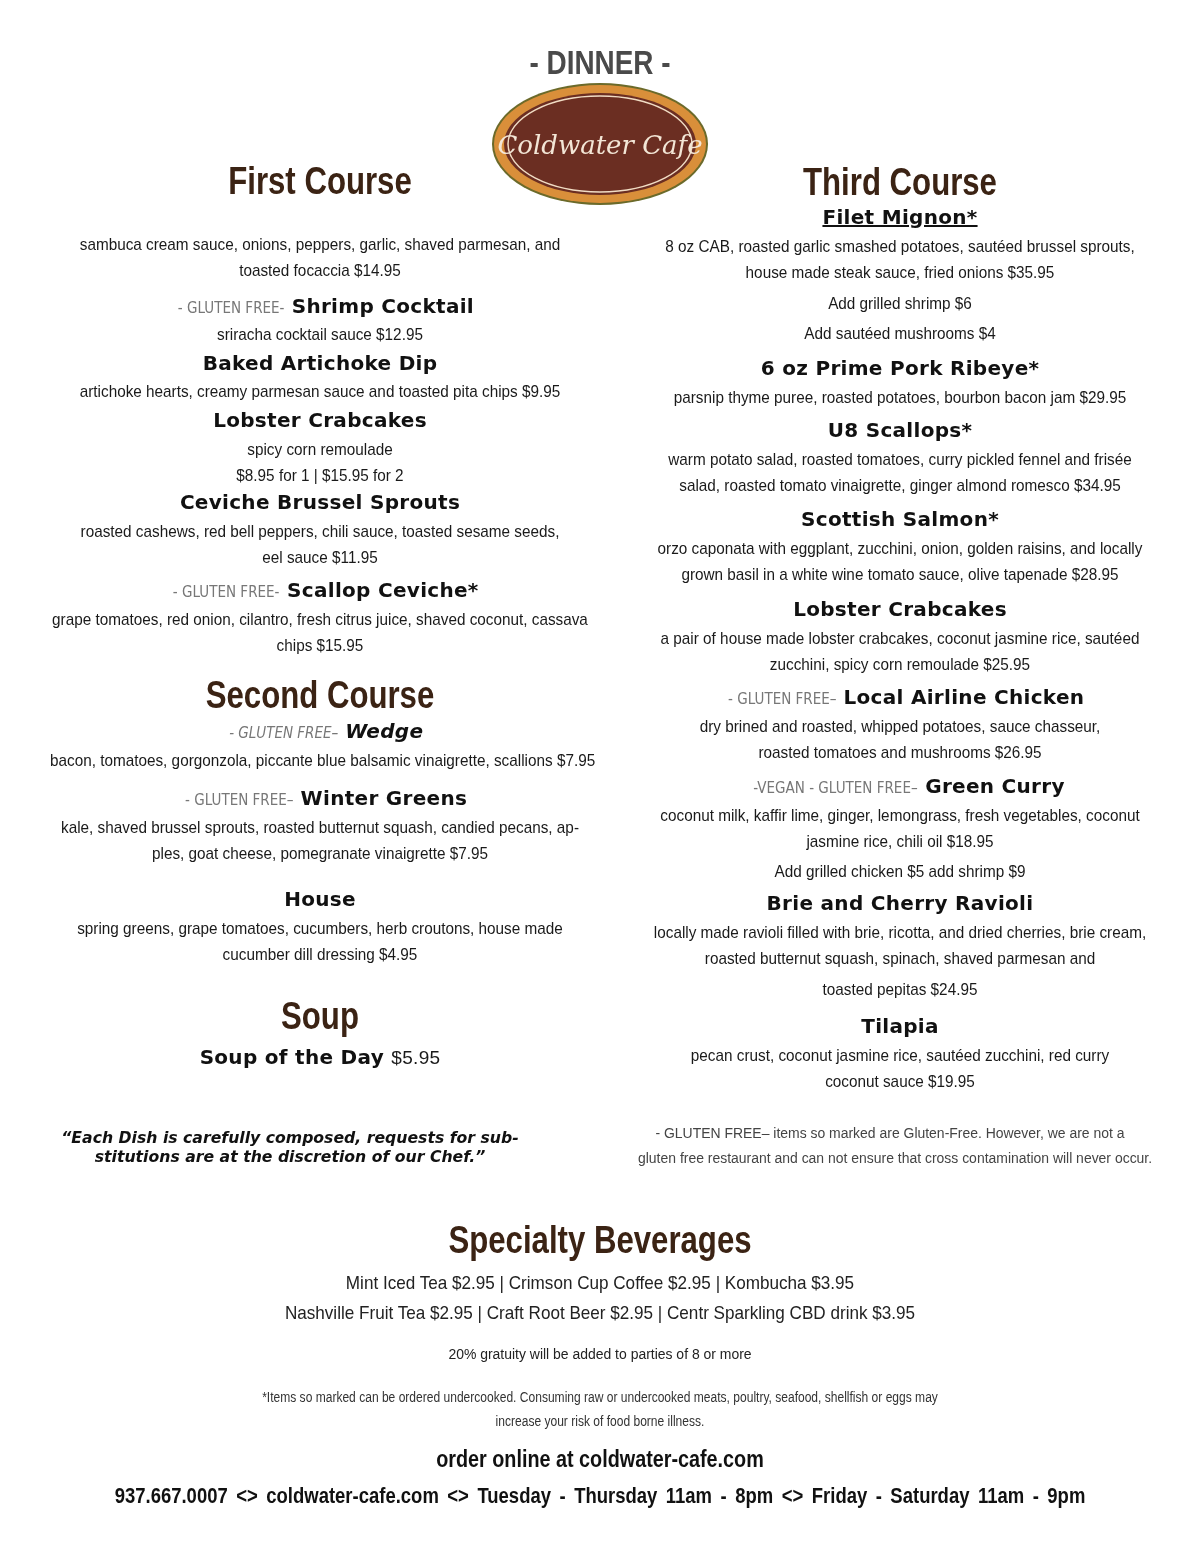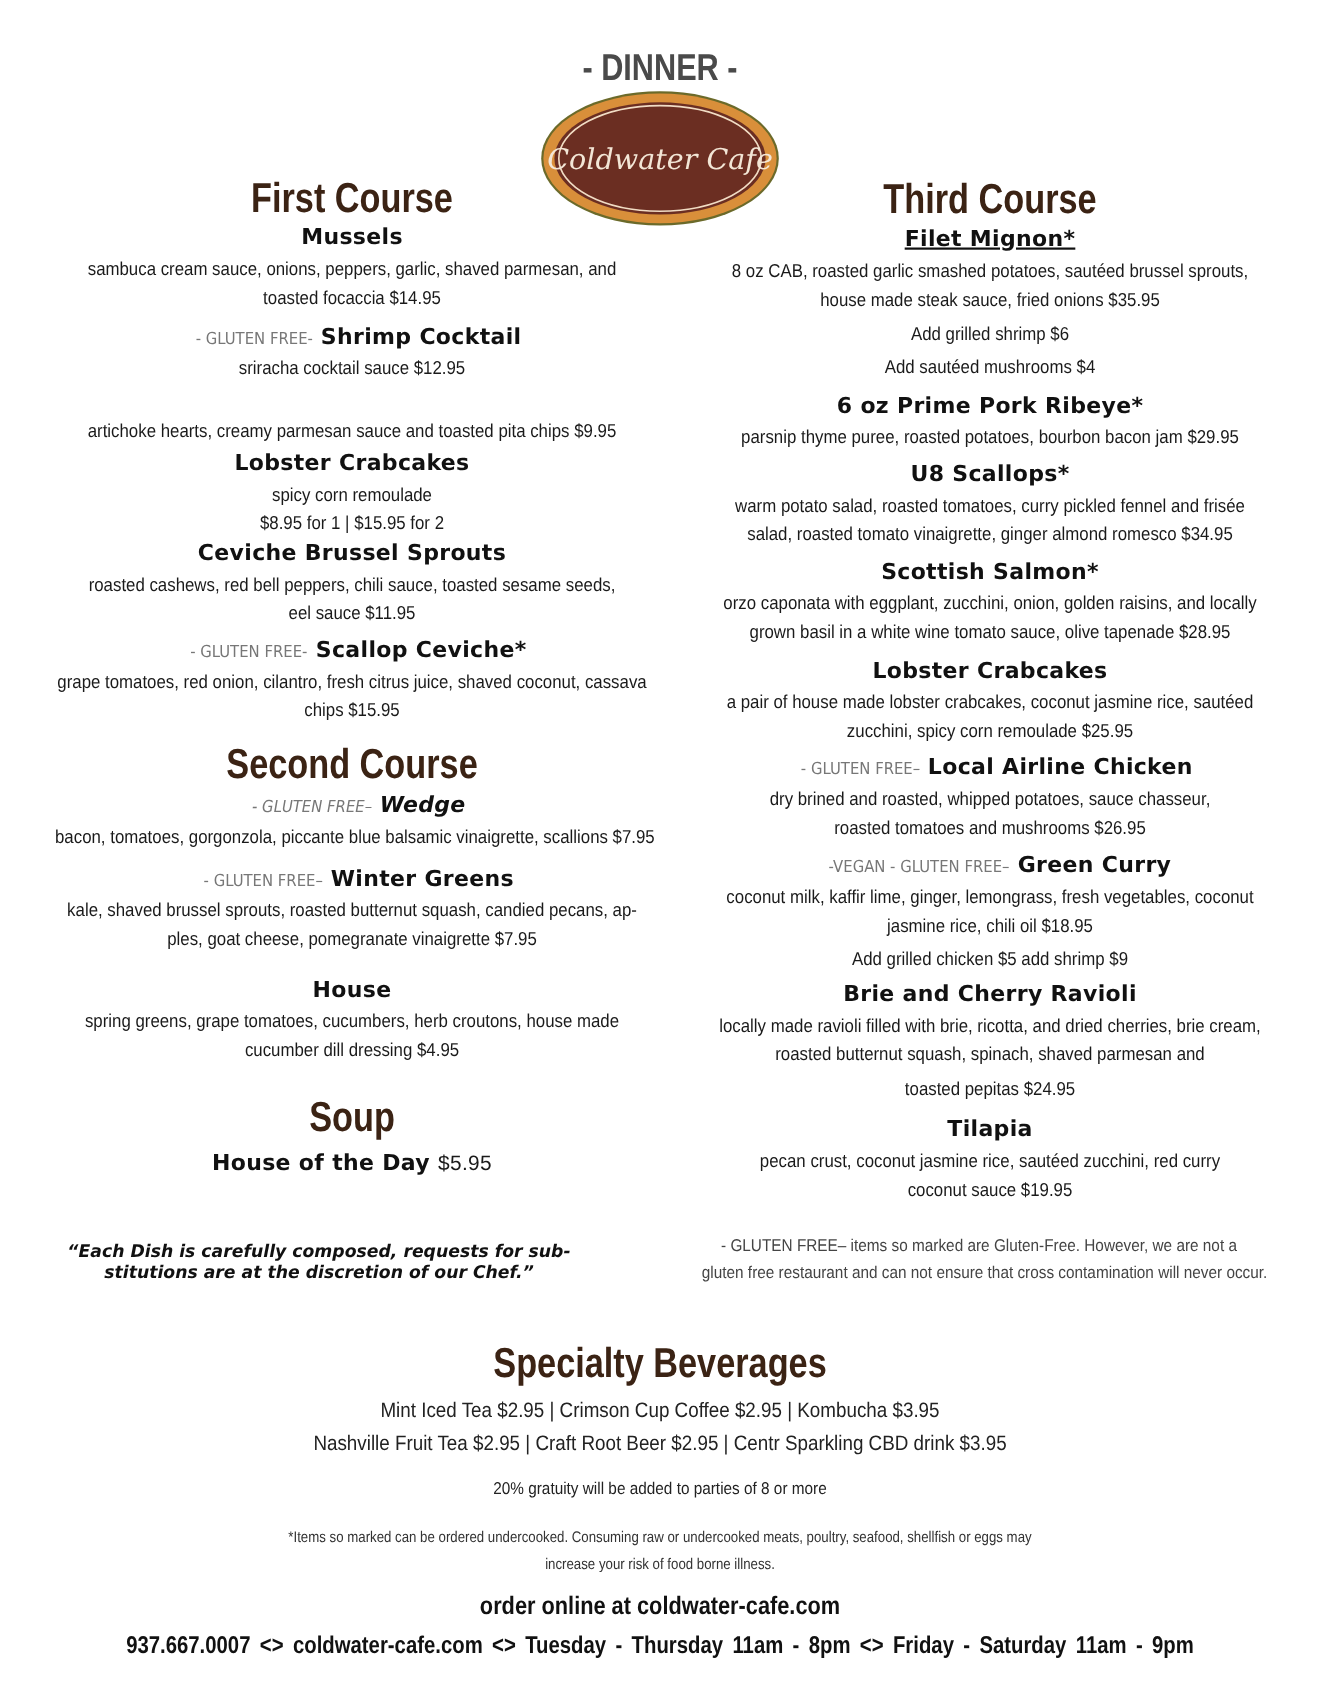--- a/index.html
+++ b/index.html
@@ -31,30 +31,30 @@
   <ellipse cx="109" cy="62" rx="108" ry="61" fill="#6b6a2a"></ellipse>
   <ellipse cx="109" cy="62" rx="106" ry="59" fill="#d98f3a"></ellipse>
   <ellipse cx="109" cy="62" rx="96" ry="51" fill="#6b2e22"></ellipse>
   <ellipse cx="109" cy="62" rx="92" ry="48" fill="none" stroke="#f1dcc4" stroke-width="1.5"></ellipse>
   <text x="109" y="72" text-anchor="middle" font-family="DejaVu Serif, serif" font-style="italic" font-size="26" fill="#f3e6d6">Coldwater Cafe</text>
 </svg>
 
 <div class="col-l" style="top:0; height:1200px;">
   <div class="line sec-title" style="top:161px;">First Course</div>
 
-  <div class="line item-name" style="top:203px;">Mussels</div>
   <div class="line desc" style="top:234px;">sambuca cream sauce, onions, peppers, garlic, shaved parmesan, and</div>
   <div class="line desc" style="top:260px;">toasted focaccia $14.95</div>
 
   <div class="line item-name" style="top:294px;">
     <span class="gf">- GLUTEN FREE-</span>
     <span>Shrimp Cocktail</span>
   </div>
   <div class="line desc" style="top:324px;">sriracha cocktail sauce $12.95</div>
 
+  <div class="line item-name" style="top:351px;">Baked Artichoke Dip</div>
   <div class="line desc" style="top:381px;">artichoke hearts, creamy parmesan sauce and toasted pita chips $9.95</div>
 
   <div class="line item-name" style="top:408px;">Lobster Crabcakes</div>
   <div class="line desc" style="top:439px;">spicy corn remoulade</div>
   <div class="line desc" style="top:465px;">$8.95 for 1  |  $15.95 for 2</div>
 
   <div class="line item-name" style="top:490px;">Ceviche Brussel Sprouts</div>
   <div class="line desc" style="top:521px;">roasted cashews, red bell peppers, chili sauce, toasted sesame seeds,</div>
   <div class="line desc" style="top:547px;">eel sauce $11.95</div>
 
@@ -80,21 +80,21 @@
   <div class="line desc" style="top:817px;">kale, shaved brussel sprouts, roasted butternut squash, candied pecans, ap-</div>
   <div class="line desc" style="top:843px;">ples, goat cheese, pomegranate vinaigrette $7.95</div>
 
   <div class="line item-name" style="top:887px;">House</div>
   <div class="line desc" style="top:918px;">spring greens, grape tomatoes, cucumbers, herb croutons, house made</div>
   <div class="line desc" style="top:944px;">cucumber dill dressing $4.95</div>
 
   <div class="line sec-title" style="top:996px;">Soup</div>
 
   <div class="line item-name" style="top:1045px;">
-    <span>House of the Day</span>
+    <span>Soup of the Day</span>
     <span class="price-inline">$5.95</span>
   </div>
 
   <div class="line quote" style="top:1128px; left:-30px;">“Each Dish is carefully composed, requests for sub-</div>
   <div class="line quote" style="top:1147px; left:-30px;">stitutions are at the discretion of our Chef.”</div>
 </div>
 
 <div class="col-r" style="top:0; height:1200px;">
   <div class="line sec-title" style="top:162px;">Third Course</div>
 

